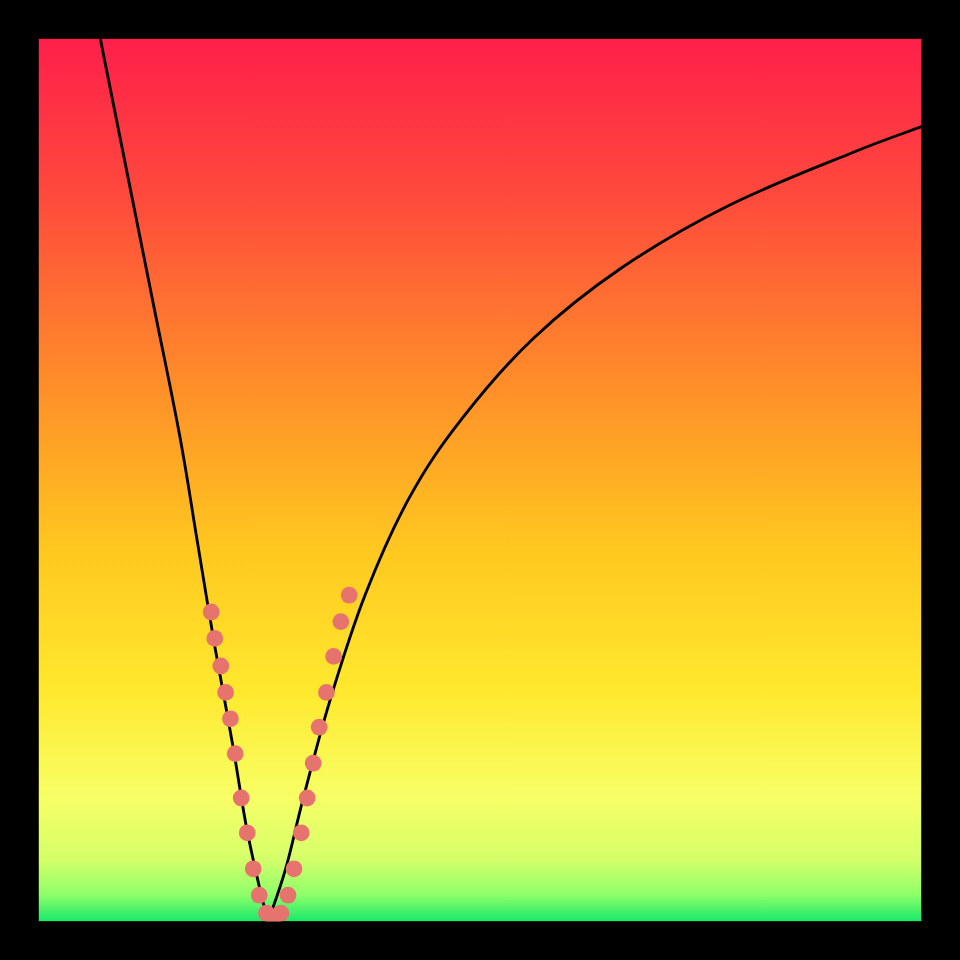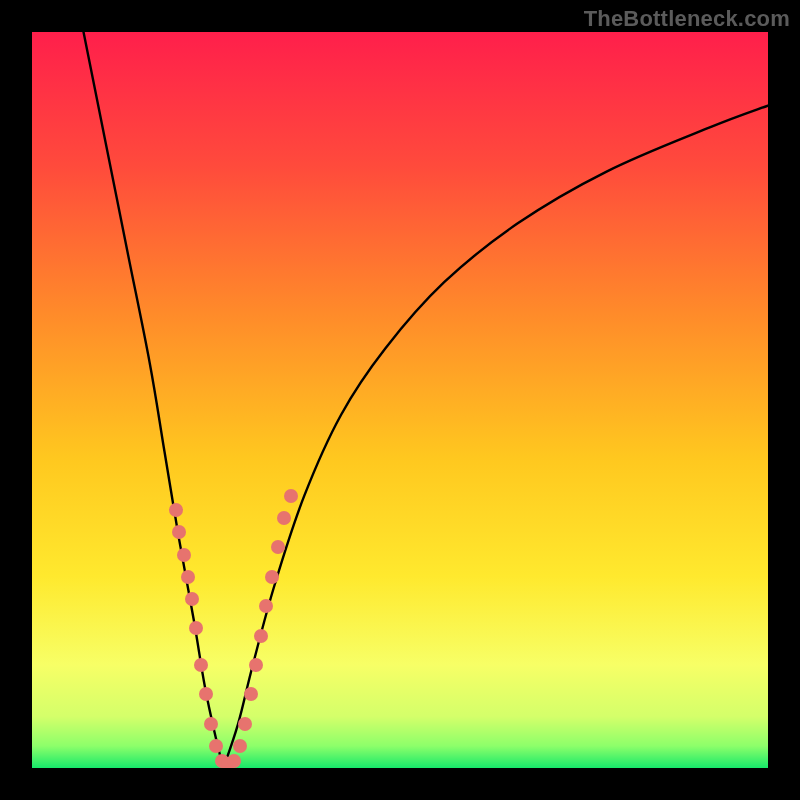--- a/index.html
+++ b/index.html
@@ -105,14 +105,13 @@
         <div class="dot" style="left: 223.744px; top: 632.96px; background: rgb(231, 115, 110);"></div>
         <div class="dot" style="left: 228.896px; top: 603.52px; background: rgb(231, 115, 110);"></div>
         <div class="dot" style="left: 234.048px; top: 574.08px; background: rgb(231, 115, 110);"></div>
         <div class="dot" style="left: 239.936px; top: 544.64px; background: rgb(231, 115, 110);"></div>
         <div class="dot" style="left: 245.824px; top: 515.2px; background: rgb(231, 115, 110);"></div>
         <div class="dot" style="left: 252.448px; top: 485.76px; background: rgb(231, 115, 110);"></div>
         <div class="dot" style="left: 259.072px; top: 463.68px; background: rgb(231, 115, 110);"></div>
       </div>
   </div>
 
-  <div class="watermark">TheBottleneck.com</div>
 </div>
 
 </body></html>

